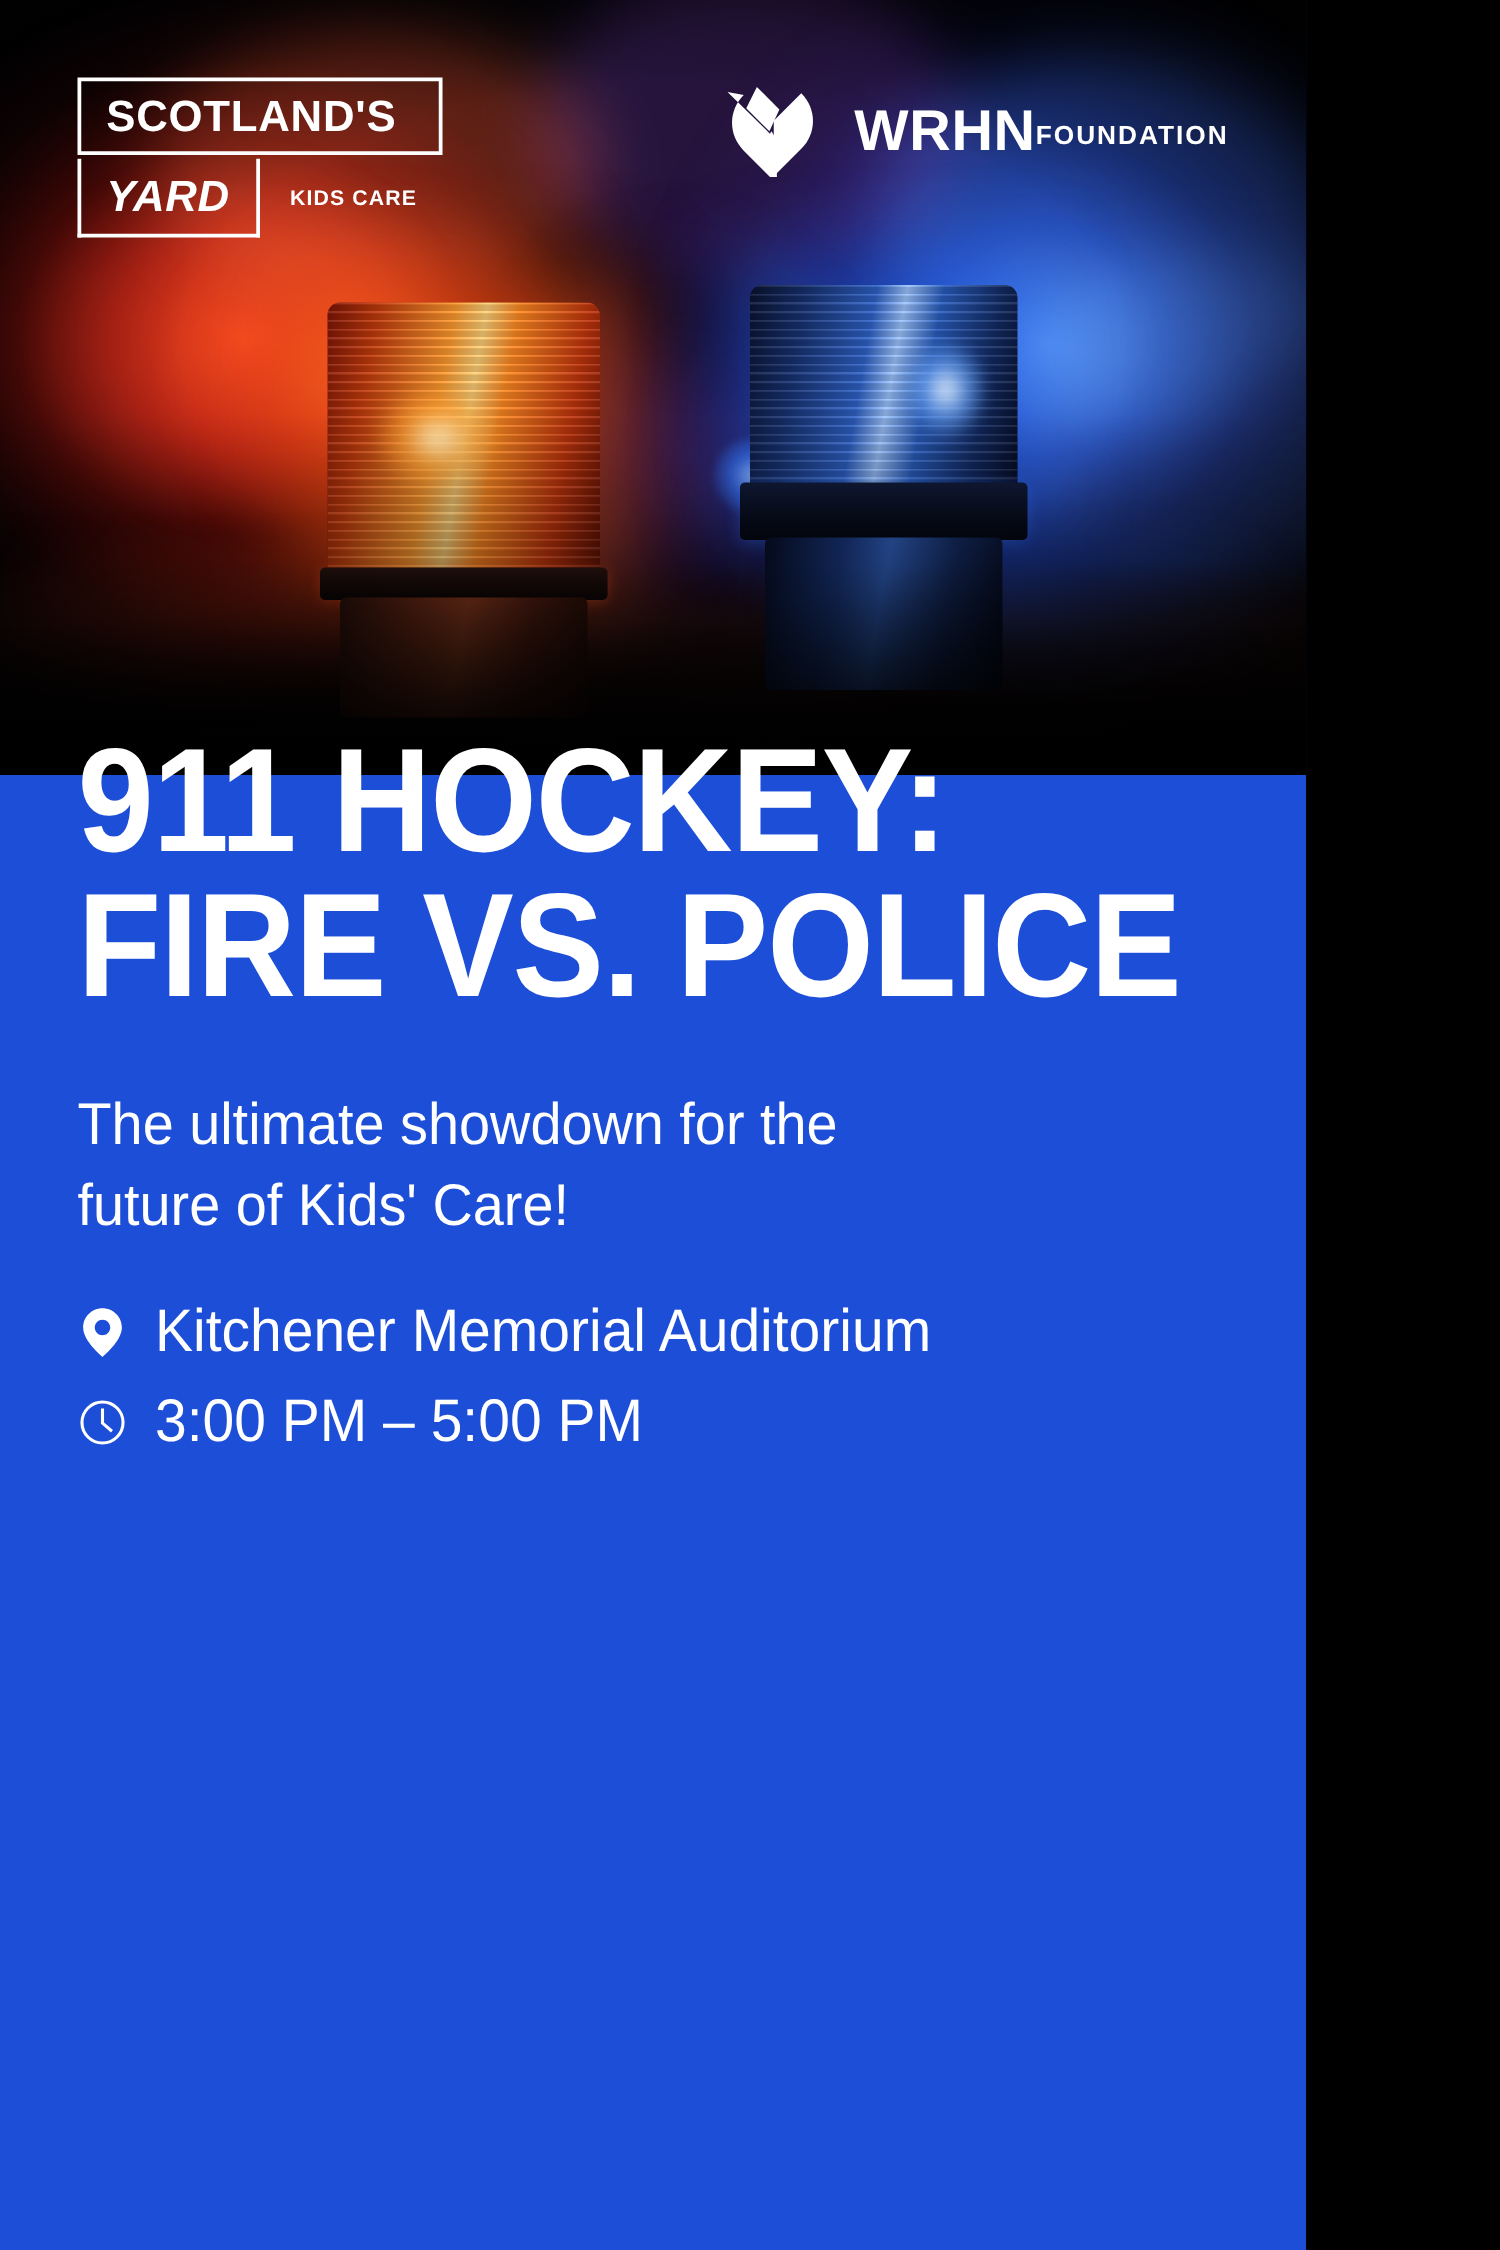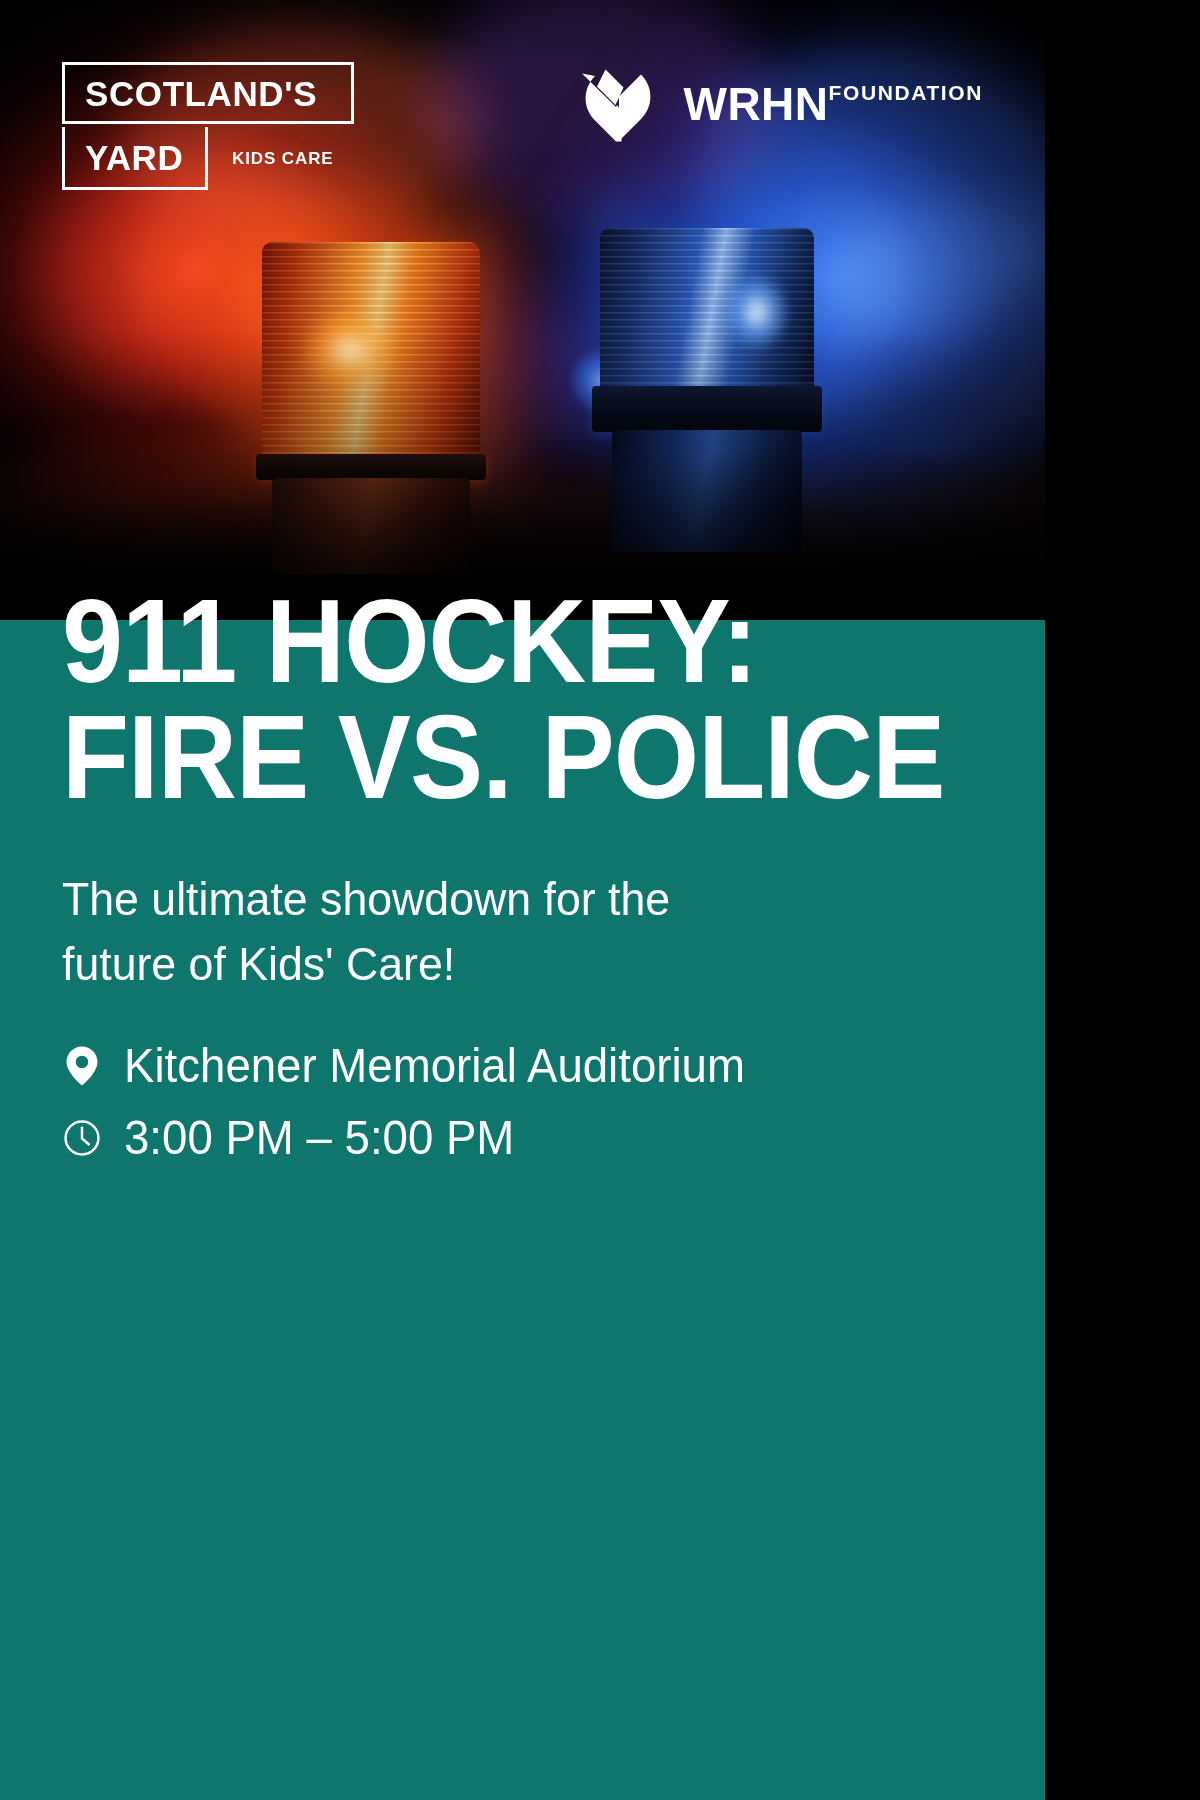--- a/index.html
+++ b/index.html
@@ -9,21 +9,21 @@
     width:1045px; height:1800px;
     font-family:"Liberation Sans", sans-serif;
     color:#ffffff;
     overflow:hidden;
     position:relative;
   }
 
   
   .poster{
     position:absolute; inset:0;
-    background:#0f766e;
+    background:#1d4ed8;
     overflow:hidden;
   }
 
   
   .photo{
     position:absolute; left:0; top:0; width:1045px; height:620px;
     overflow:hidden;
     background:#020204;
   }
   
@@ -181,21 +181,21 @@
     border:3px solid #fff;
     display:flex; align-items:center; padding-left:20px;
   }
   .sy-top span{
     font-family:"Liberation Sans", sans-serif;
     font-weight:bold; font-size:35px; letter-spacing:0.6px; color:#fff; line-height:1;
   }
   .sy-bl{
     position:absolute; left:0; top:65px; width:146px; height:63px;
     border:3px solid #fff; border-top:none;
-    display:flex; align-items:center; padding-left:20px;
+    display:flex; align-items:center; padding-left:20px;font-style:italic;
   }
   .sy-bl span{
     font-family:"Liberation Sans", sans-serif;
     font-weight:bold; font-size:35px; letter-spacing:0.6px; color:#fff; line-height:1;
   }
   .sy-br{
     position:absolute; left:152px; top:65px; width:140px; height:63px;
     display:flex; align-items:center; padding-left:18px;text-align:right;
   }
   .sy-br span{
@@ -209,21 +209,21 @@
     z-index:6;
   }
   .wrhn-mark{ width:86px; height:82px; flex:0 0 auto; }
   .wrhn-txt{ display:flex; flex-direction:row; justify-content:center; }
   .wrhn-name{
     font-family:"Liberation Sans", sans-serif;
     font-weight:bold; font-size:46px; letter-spacing:0.5px; color:#fff; line-height:1;
   }
   .wrhn-sub{
     font-family:"Liberation Sans", sans-serif;
-    font-weight:bold; font-size:21px; letter-spacing:1.6px; color:#fff; line-height:1; margin-top:1px;
+    font-weight:bold; font-size:21px; letter-spacing:1.6px; color:#fff; line-height:1; margin-top:17px;
   }
 
   
   .content{
     position:absolute; left:62px; top:584px; width:930px;
     z-index:5;
   }
   .title{
     font-family:"Liberation Sans Narrow","Liberation Sans", sans-serif;
     font-weight:bold;

